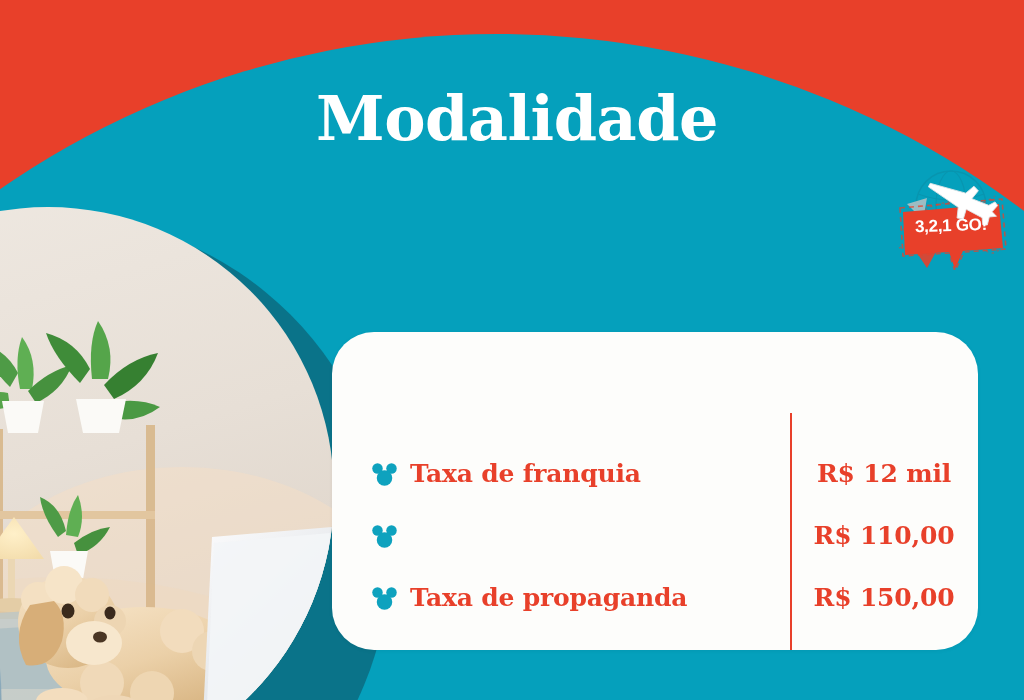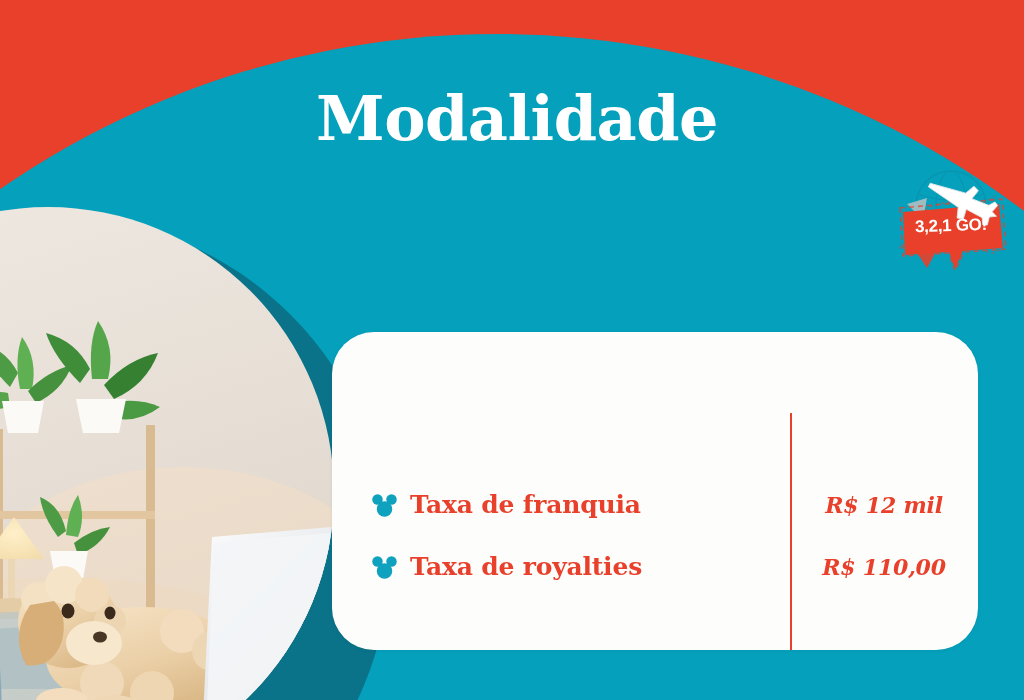--- a/index.html
+++ b/index.html
@@ -149,24 +149,23 @@
     width: 188px;
     display: flex;
     align-items: center;
     justify-content: center;
     box-sizing: border-box;
   }
   .fee-value {
     color: #E8402A;
     font-family: "DejaVu Serif", serif;
     font-weight: bold;
-    font-size: 22px;
+    font-size: 25px;
     letter-spacing: -0.2px;
     white-space: nowrap;
-    font-style: italic;
   }
 
   
   .photo-circle {
     position: absolute;
     left: -238px;
     top: 207px;
     width: 572px;
     height: 572px;
     border-radius: 50%;
@@ -449,25 +448,37 @@
           </div>
         </div>
 
         <div class="fee-row">
           <div class="fee-label-cell">
             <svg class="mickey-icon" viewBox="0 0 50 46">
               <circle cx="11" cy="11" r="10.5" fill="#0EA2BE"></circle>
               <circle cx="39" cy="11" r="10.5" fill="#0EA2BE"></circle>
               <circle cx="25" cy="30" r="15.5" fill="#0EA2BE"></circle>
             </svg>
-            <span class="fee-label">Taxa de royalties</span>
           </div>
           <div class="fee-value-cell">
             <span class="fee-value">R$ 110,00</span>
           </div>
         </div>
 
+        <div class="fee-row">
+          <div class="fee-label-cell">
+            <svg class="mickey-icon" viewBox="0 0 50 46">
+              <circle cx="11" cy="11" r="10.5" fill="#0EA2BE"></circle>
+              <circle cx="39" cy="11" r="10.5" fill="#0EA2BE"></circle>
+              <circle cx="25" cy="30" r="15.5" fill="#0EA2BE"></circle>
+            </svg>
+            <span class="fee-label">Taxa de propaganda</span>
+          </div>
+          <div class="fee-value-cell">
+            <span class="fee-value">R$ 150,00</span>
+          </div>
+        </div>
 
       </div>
     </div>
   </div>
 
 </div>
 
 </body></html>

